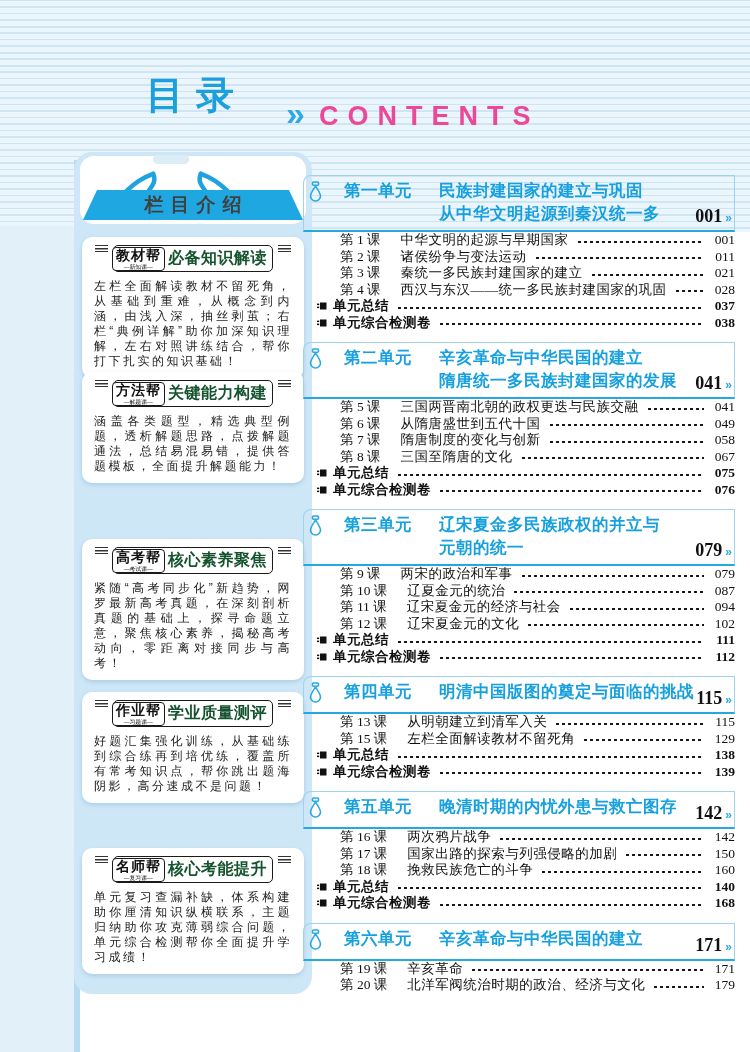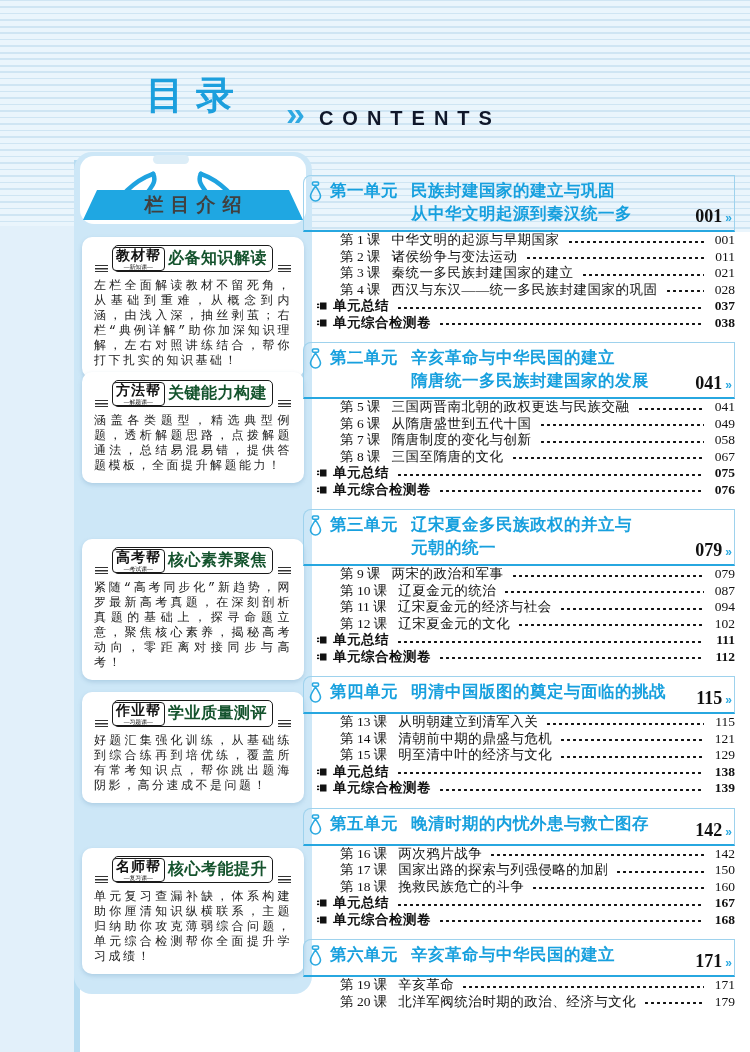--- a/index.html
+++ b/index.html
@@ -26,80 +26,80 @@
   
   .bulb{position:absolute;left:93px;top:15px;width:170px;height:180px;}
   .mulu{
     position:absolute;left:112px;top:70px;width:134px;text-align:right;
     font-size:38px;font-weight:700;color:#1c9fdd;letter-spacing:12px;text-indent:12px;
     font-family:"Liberation Sans","DejaVu Sans",sans-serif;
   }
   
   .contents-hdr{position:absolute;left:286px;top:94px;display:flex;align-items:baseline;}
   .contents-chev{font-size:34px;font-weight:700;color:#2fa9e2;letter-spacing:-2px;}
-  .contents-word{font-size:20px;font-weight:700;color:#0f172a;letter-spacing:9px;margin-left:16px;}
+  .contents-word{font-size:27px;font-weight:700;color:#ec4899;letter-spacing:9px;margin-left:16px;}
   
   .banner{
     position:absolute;left:83px;top:190px;width:220px;height:30px;
     background:#1fa7e2;color:#404040;font-size:19px;font-weight:700;
     letter-spacing:7px;text-align:center;line-height:30px;text-indent:7px;
     clip-path:polygon(14px 0,calc(100% - 14px) 0,100% 100%,0 100%);
   }
   .sbox{
     position:absolute;left:82px;width:222px;background:#ffffff;border-radius:10px;
     box-shadow:0 2px 4px rgba(90,140,180,.28);
     padding:8px 11px 9px;box-sizing:border-box;
   }
-  .sbox-hdr{display:flex;align-items:flex-end;justify-content:center;gap:5px;}
+  .sbox-hdr{display:flex;align-items:flex-start;justify-content:center;gap:5px;}
   .eq{
     width:13px;height:5px;flex:0 0 13px;
     border-top:1.5px solid #333;border-bottom:1.5px solid #333;
     background:linear-gradient(#333,#333) center/100% 1.5px no-repeat;
   }
   .hdrbox{
     border:1.5px solid #1a1a1a;border-radius:5px;display:flex;align-items:center;
     padding:2px 5px 2px 0;background:#fff;
   }
   .brandwrap{
     border:1.5px solid #1a1a1a;border-radius:4px;background:#fff;
     display:flex;flex-direction:column;align-items:center;
     padding:0 3px;margin:-5px 3px -5px -2px;
   }
   .brand{font-size:14px;font-weight:700;color:#111;line-height:15px;letter-spacing:1px;}
   .brandsub{font-size:6.5px;color:#111;line-height:7px;transform:scale(.9);white-space:nowrap;}
   .btitle{font-size:16px;font-weight:700;color:#14532d;letter-spacing:.5px;white-space:nowrap;}
   .sbody{
-    margin:7px 1px 0;font-family:Liberation Mono, monospace;
+    margin:7px 1px 0;font-family:Liberation Sans, sans-serif;
     font-size:12px;line-height:15px;letter-spacing:2.5px;color:#222;
     text-align:justify;
   }
   
   .toc{position:absolute;left:303px;top:175px;width:432px;}
   .unit{margin-bottom:11px;}
   .uhead{
     position:relative;border:1px solid #9ed2ed;border-bottom:2.5px solid #27a7e0;
     border-radius:8px 0 0 0;padding:3px 66px 5px 4px;
-    display:flex;gap:7px;align-items:flex-start;
+    display:flex;gap:21px;align-items:flex-start;
   }
   .ubulb{flex:0 0 15px;margin-top:2px;}
   .ulabel,.utline{
     color:#17a0de;font-weight:700;font-size:16.5px;line-height:23px;
     letter-spacing:.5px;white-space:nowrap;
   }
   .ulabel{margin-right:6px;}
   .upage{
     position:absolute;right:2px;bottom:3px;
     font-family:"Liberation Serif","DejaVu Serif",serif;
     font-size:18px;font-weight:700;color:#111;margin-left:27px;
   }
   .chev{font-family:"Liberation Sans","DejaVu Sans",sans-serif;font-size:12px;font-weight:700;color:#2aa9e1;margin-left:3px;}
   .lrow,.erow{display:flex;align-items:center;line-height:16.5px;color:#111;}
   .lrow{padding-left:37px;font-family:"Liberation Serif","DejaVu Serif",serif;font-size:13.5px;}
   .erow{padding-left:14px;font-family:"Liberation Sans","DejaVu Sans",sans-serif;font-size:13.5px;font-weight:700;}
-  .lno{white-space:pre;margin-right:11px;}
+  .lno{white-space:pre;margin-right:20px;}
   .ltitle,.etitle{white-space:nowrap;letter-spacing:.5px;}
   .ebullet{display:inline-flex;margin-right:6px;}
   .dots{
     flex:1;height:6px;margin:3px 4px 0 8px;align-self:center;
     background-image:radial-gradient(circle at 2.5px 3px,#111 1.1px,transparent 1.45px);
     background-size:6px 6px;background-repeat:repeat-x;
   }
   .lpage{min-width:27px;text-align:right;font-family:"Liberation Serif","DejaVu Serif",serif;font-size:13.5px;}
 </style>
 </head>
@@ -398,28 +398,22 @@
           </div>
           <span class="upage">115<span class="chev">»</span></span>
         </div>
         <div class="lrow">
           <span class="lno">第 13 课</span>
           <span class="ltitle">从明朝建立到清军入关</span>
           <span class="dots"></span>
           <span class="lpage">115</span>
         </div>
         <div class="lrow">
-          <span class="lno">第 14 课</span>
-          <span class="ltitle">清朝前中期的鼎盛与危机</span>
-          <span class="dots"></span>
-          <span class="lpage">121</span>
-        </div>
-        <div class="lrow">
           <span class="lno">第 15 课</span>
-          <span class="ltitle">明至清中叶的经济与文化</span>
+          <span class="ltitle">左栏全面解读教材不留死角</span>
           <span class="dots"></span>
           <span class="lpage">129</span>
         </div>
         <div class="erow">
           <span class="ebullet">
             <svg width="10" height="10" viewBox="0 0 10 10">
               <rect x="3" y="1.5" width="6.5" height="7" fill="#111"></rect>
               <rect x="0" y="2.6" width="2.2" height="1.5" fill="#111"></rect>
               <rect x="0" y="5.6" width="2.2" height="1.5" fill="#111"></rect>
             </svg>
@@ -474,21 +468,21 @@
         <div class="erow">
           <span class="ebullet">
             <svg width="10" height="10" viewBox="0 0 10 10">
               <rect x="3" y="1.5" width="6.5" height="7" fill="#111"></rect>
               <rect x="0" y="2.6" width="2.2" height="1.5" fill="#111"></rect>
               <rect x="0" y="5.6" width="2.2" height="1.5" fill="#111"></rect>
             </svg>
           </span>
           <span class="etitle">单元总结</span>
           <span class="dots"></span>
-          <span class="lpage">167</span>
+          <span class="lpage">140</span>
         </div>
         <div class="erow">
           <span class="ebullet">
             <svg width="10" height="10" viewBox="0 0 10 10">
               <rect x="3" y="1.5" width="6.5" height="7" fill="#111"></rect>
               <rect x="0" y="2.6" width="2.2" height="1.5" fill="#111"></rect>
               <rect x="0" y="5.6" width="2.2" height="1.5" fill="#111"></rect>
             </svg>
           </span>
           <span class="etitle">单元综合检测卷</span>

